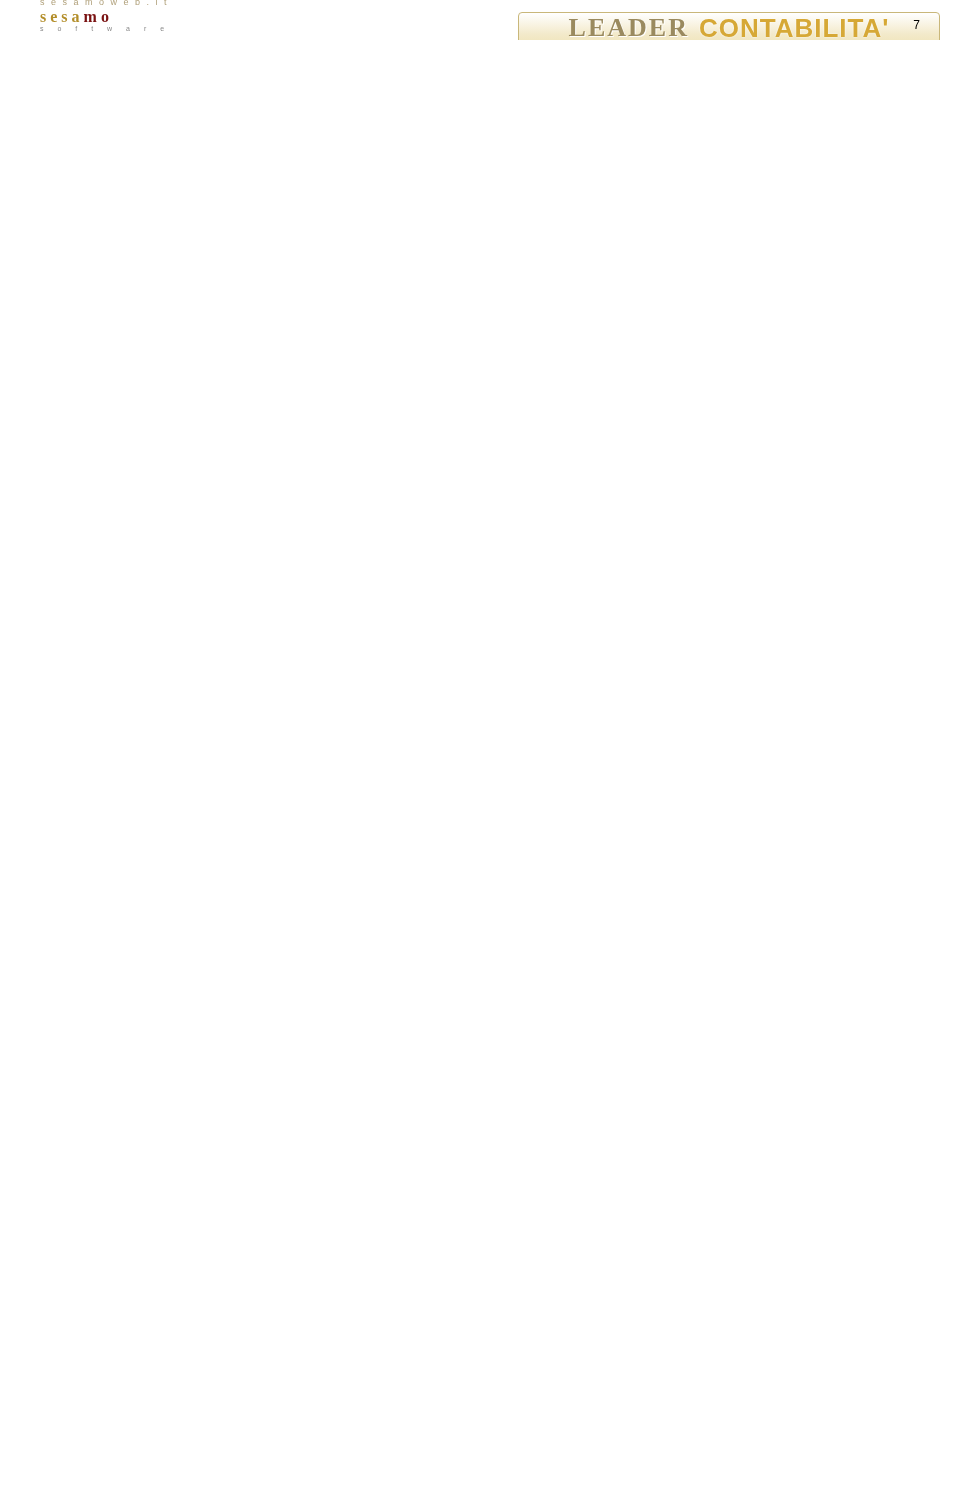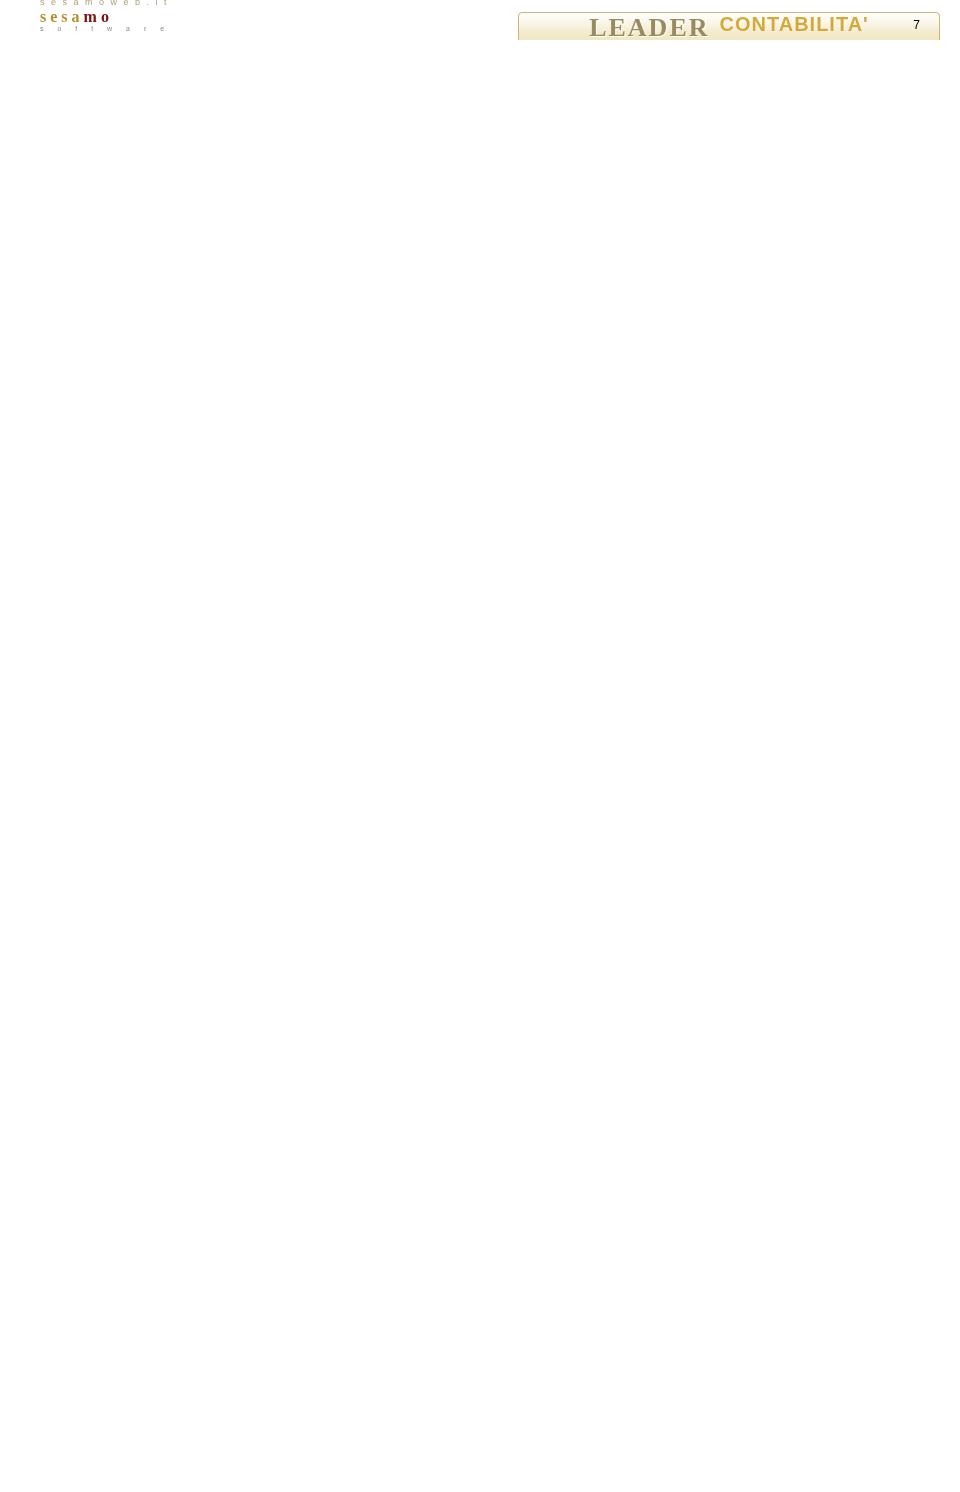--- a/index.html
+++ b/index.html
@@ -34,21 +34,21 @@
   .logo-top .leader {
     font-family: "Times New Roman", serif;
     font-size: 26px;
     letter-spacing: 2px;
     color: #9a8a5f;
     font-weight: bold;
     text-shadow: 1px 1px 0 #fff;
   }
   .logo-top .contab {
     font-family: "Impact", "Arial Black", sans-serif;
-    font-size: 20px;
+    font-size: 26px;
     letter-spacing: 1px;
     color: #d6a836;
     font-weight: bold;
     text-shadow: 0 0 2px #fff;
   }
   
   .win {
     border: 1px solid #2c6ca2;
     background: #ece9d8;
     font-family: Tahoma, sans-serif;

